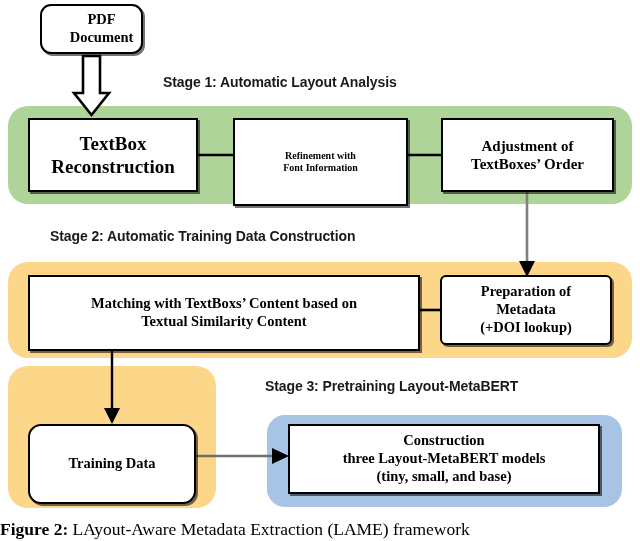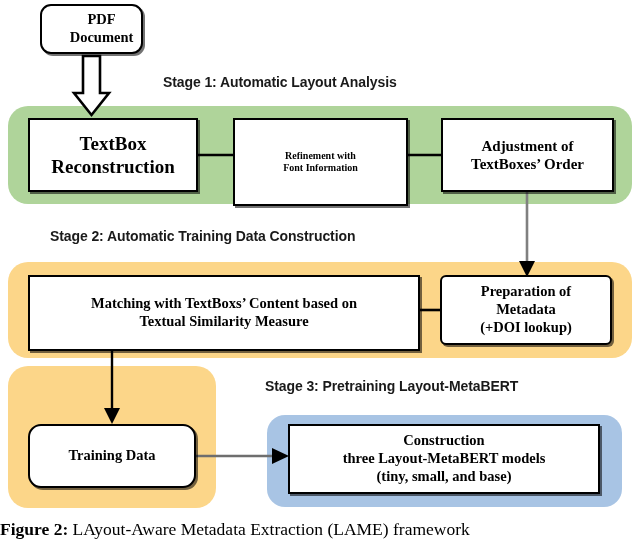--- a/index.html
+++ b/index.html
@@ -98,21 +98,21 @@
   #node-matching-textual {
     left: 28px; top: 275px; width: 392px; height: 76px;
     font-size: 14.5px;
   }
   #node-preparation-metadata {
     left: 440px; top: 275px; width: 172px; height: 70px;
     border-radius: 6px;
     font-size: 14.5px;
   }
   #node-training-data {
-    left: 28px; top: 424px; width: 168px; height: 64px;
+    left: 28px; top: 424px; width: 168px; height: 80px;
     border-radius: 13px;
     font-size: 14.5px;
     text-align: center;
   }
   #node-pretraining-models {
     left: 288px; top: 424px; width: 312px; height: 70px;
     font-size: 14.5px;
   }
 
   
@@ -188,21 +188,21 @@
     <span class="node-text"><span>Refinement with</span><br><span>Font Information</span></span>
   </div>
 
   <div class="node" id="node-adjustment-order">
     <span class="node-text"><span>Adjustment of</span><br><span>TextBoxes’ Order</span></span>
   </div>
 
   <div class="stage-label" id="label-stage2">Stage 2: Automatic Training  Data Construction</div>
 
   <div class="node" id="node-matching-textual">
-    <span class="node-text"><span>Matching with TextBoxs’ Content based on</span><br><span>Textual Similarity Measure</span></span>
+    <span class="node-text"><span>Matching with TextBoxs’ Content based on</span><br><span>Textual Similarity Content</span></span>
   </div>
 
   <div class="node" id="node-preparation-metadata">
     <span class="node-text"><span>Preparation of</span><br><span>Metadata</span><br><span>(+DOI lookup)</span></span>
   </div>
 
   <div class="node" id="node-training-data">
     <span class="node-text"><span>Training Data</span></span>
   </div>
 

